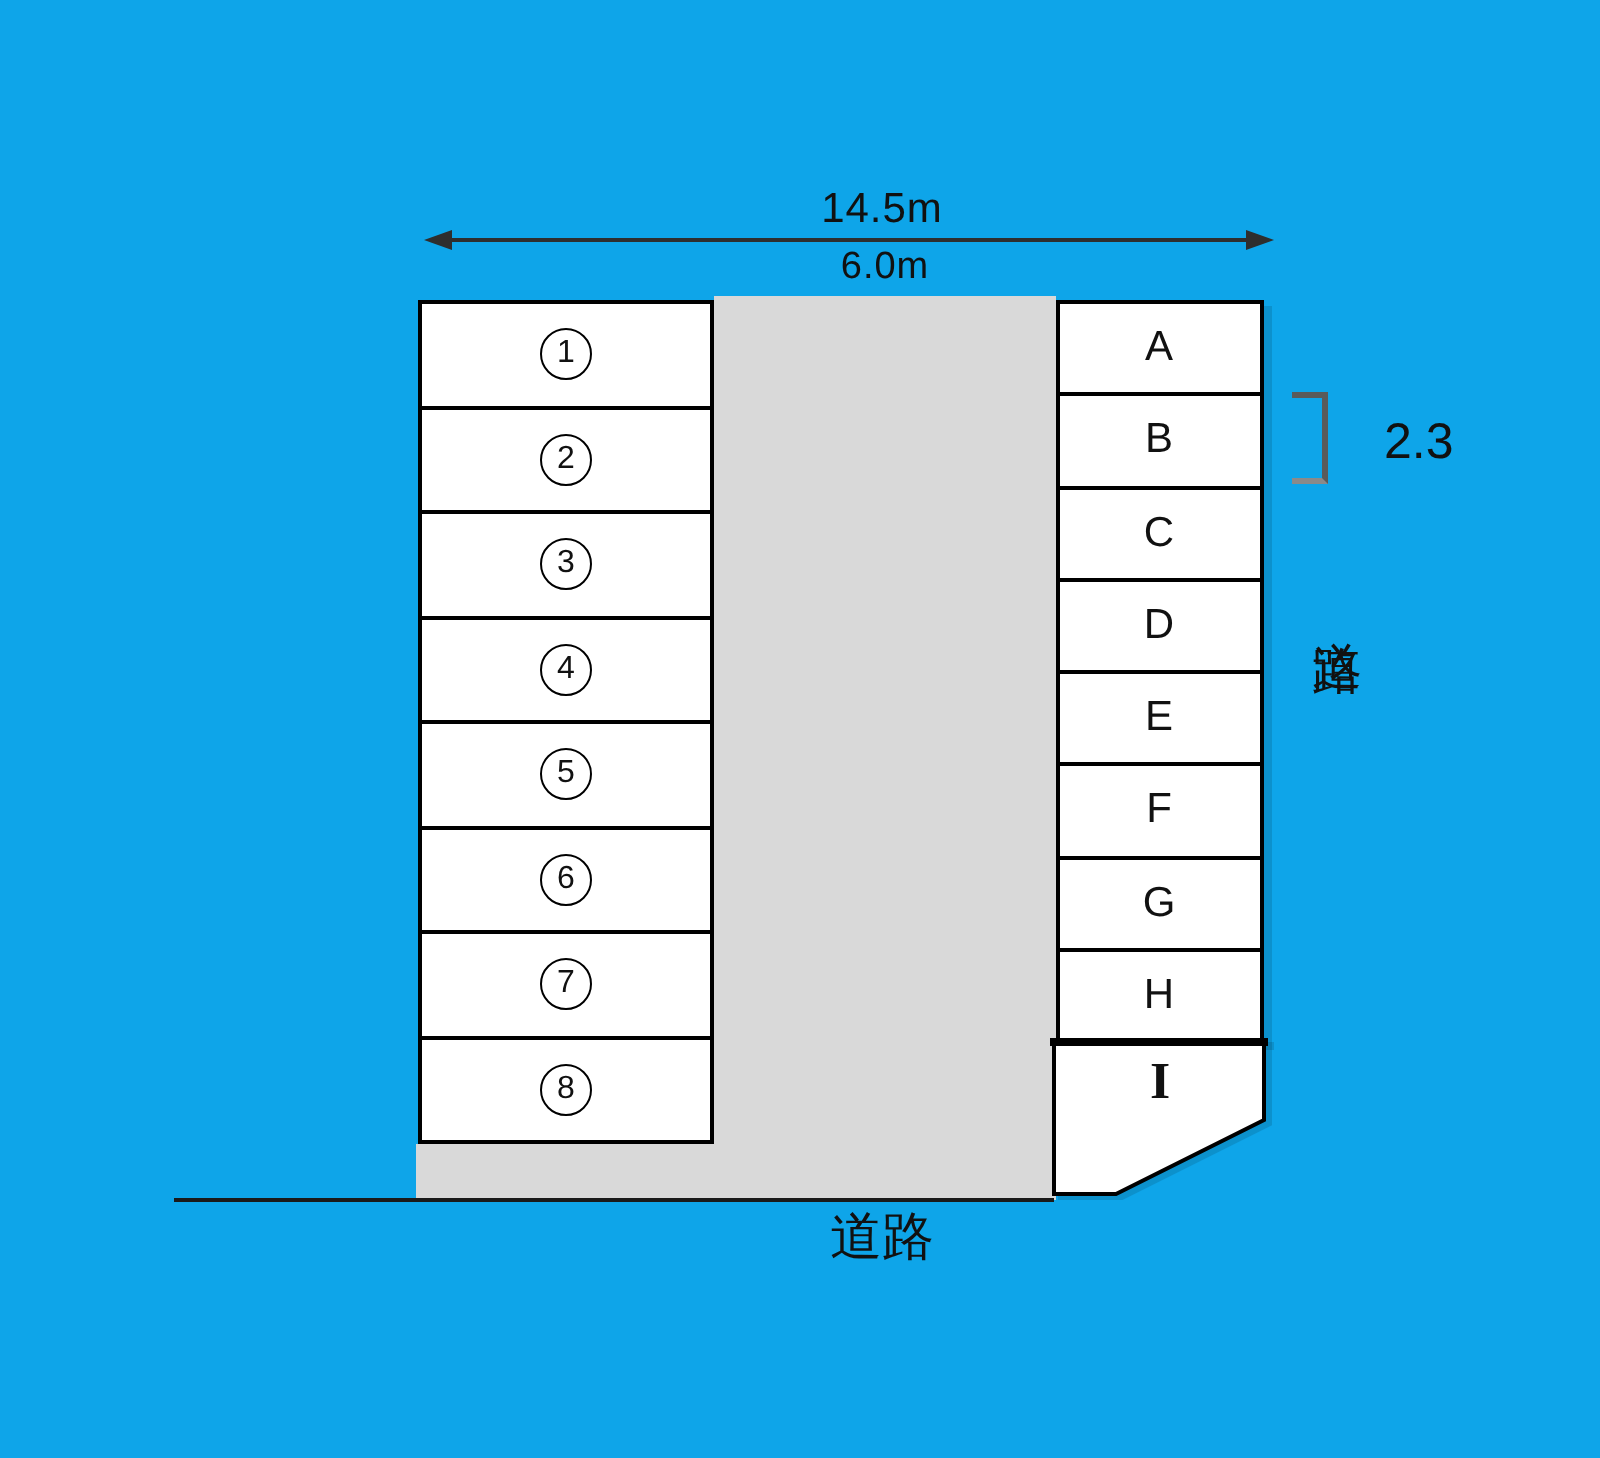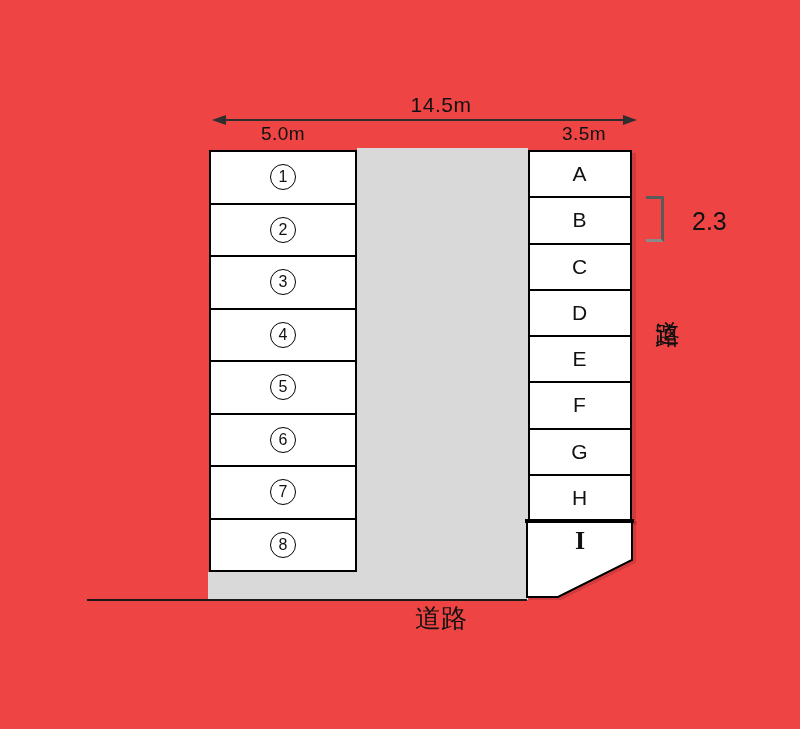--- a/index.html
+++ b/index.html
@@ -1,17 +1,17 @@
 <!DOCTYPE html>
 <html><head>
 <meta charset="utf-8">
 <style>
   html,body{margin:0;padding:0;background:#ffffff;}
   #canvas{
-    position:relative;width:800px;height:729px;background:#ef4444;overflow:hidden;
+    position:relative;width:800px;height:729px;background:#0ea5e9;overflow:hidden;
     font-family:"Liberation Sans","DejaVu Sans",sans-serif;color:#111;
   }
   .abs{position:absolute;}
 
   
   .dim-label{font-size:21px;text-align:center;letter-spacing:0.5px;}
   .sub-label{font-size:19px;text-align:center;letter-spacing:0.5px;}
 
   
   .arrow-line{top:119px;left:216px;width:417px;height:2px;background:#2e2e2e;}
@@ -63,22 +63,21 @@
 </head>
 <body>
 
 <div id="canvas">
 
   <div class="abs dim-label" style="left:381px;top:93px;width:120px;">14.5m</div>
   <div class="abs arrow-line"></div>
   <div class="abs arrow-head left"></div>
   <div class="abs arrow-head right"></div>
 
-  <div class="abs sub-label" style="left:209px;top:123px;width:148px;">5.0m</div>
-  <div class="abs sub-label" style="left:528px;top:123px;width:112px;">3.5m</div>
+  <div class="abs sub-label" style="left:357px;top:123px;width:171px;">6.0m</div>
 
   <div class="abs driveway-main"></div>
   <div class="abs driveway-bottom"></div>
 
   <div class="abs column col-left">
     <div class="cell">
         <span class="num-circle">1</span>
       </div>
     <div class="cell">
         <span class="num-circle">2</span>

